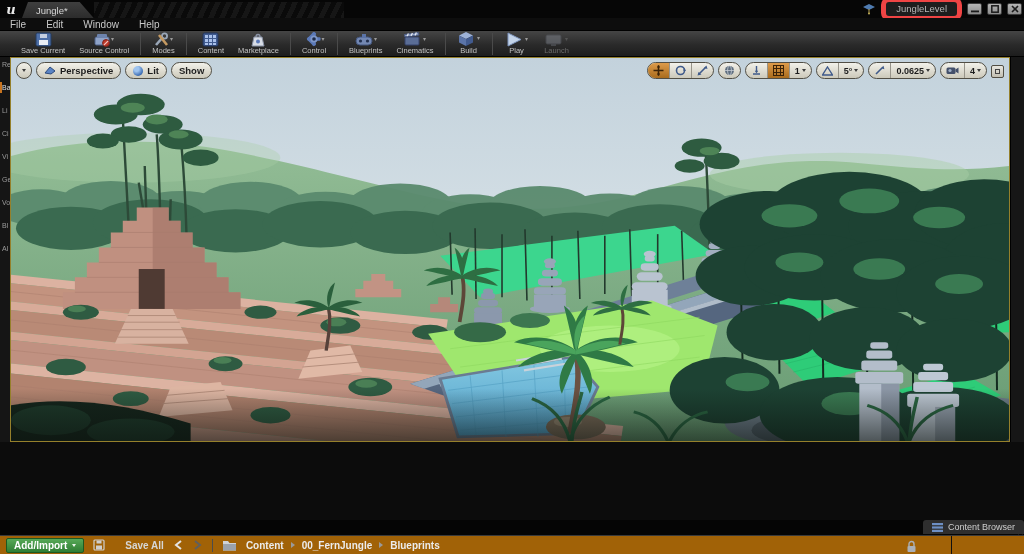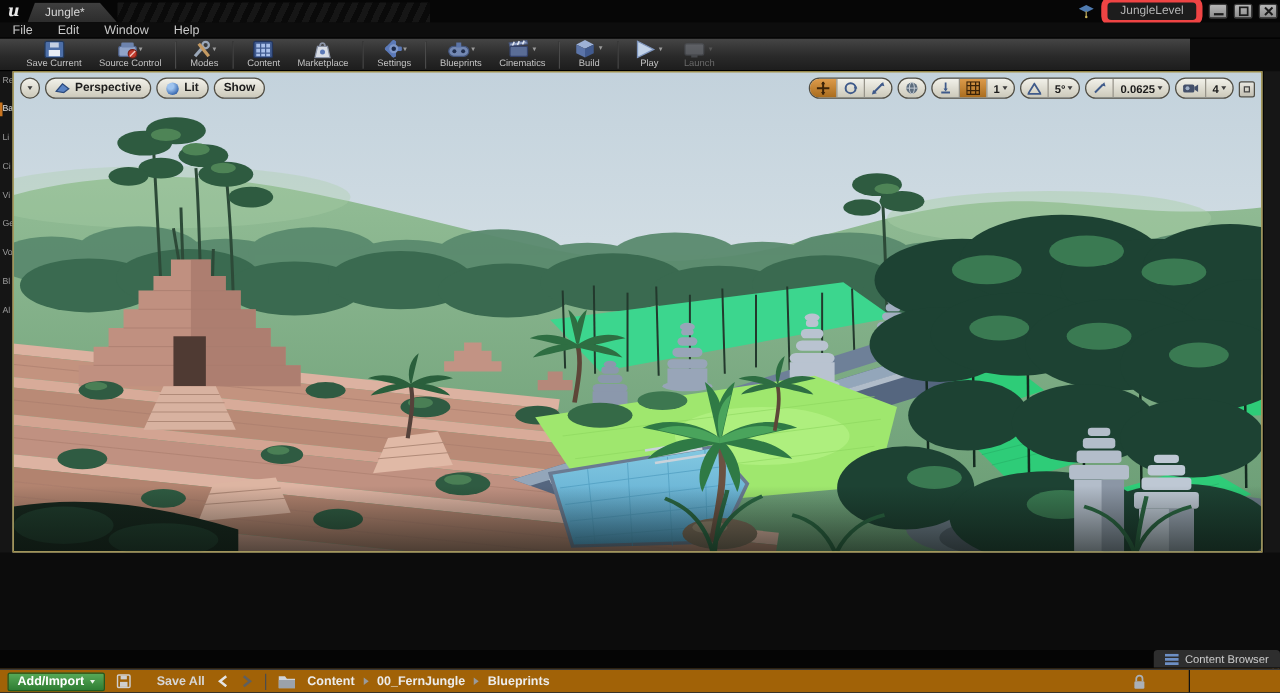--- a/index.html
+++ b/index.html
@@ -15,21 +15,21 @@
   .tabbar-right { position:absolute; right:2px; top:1px; height:15px; display:flex; align-items:center; gap:5px; }
   .level-badge { background:#1d1d1d; border:5px solid #ef4444; border-radius:8px; color:#b5b5b5; font-size:9.5px; padding:1px 10px 2px; }
   .winbtn { width:15px; height:12px; background:linear-gradient(#b5b5b5,#8d8d8d); border:1px solid #3c3c3c; border-radius:2px; display:flex; align-items:center; justify-content:center; }
   .winbtn svg { display:block; }
 
   
   .menubar { position:absolute; left:0; top:18px; width:1024px; height:13px; background:#0d0d0d; display:flex; align-items:center; gap:20px; padding-left:10px; border-bottom:1px solid #000; }
   .menu-item { color:#c9c9c9; font-size:10px; }
 
   
-  .toolbar { position:absolute; left:0; top:31px; width:952px; height:26px; background:linear-gradient(#454545,#2a2a2a 55%,#1d1d1d); border-bottom:1px solid #000; display:flex; align-items:center; padding-left:14px; }
+  .toolbar { position:absolute; left:0; top:31px; width:1024px; height:26px; background:linear-gradient(#454545,#2a2a2a 55%,#1d1d1d); border-bottom:1px solid #000; display:flex; align-items:center; padding-left:14px; }
   .tb-btn { display:flex; flex-direction:column; align-items:center; justify-content:center; height:26px; padding:0 7px; gap:0; }
   .tb-btn .ic { height:15px; display:flex; align-items:flex-end; }
   .tb-btn .lbl { font-size:7.5px; color:#c2c2c2; line-height:8px; white-space:nowrap; }
   .tb-btn.disabled .lbl { color:#6a6a6a; }
   .tb-btn.disabled .ic { opacity:.45; }
   .tb-sep { width:1px; height:22px; background:#111; border-right:1px solid #4a4a4a; margin:0 4px; }
 
   
   .main { position:absolute; left:0; top:57px; width:1024px; height:385px; display:flex; }
   .left-strip { position:relative; width:10px; height:100%; background:#151515; display:flex; flex-direction:column; gap:14px; padding-top:3px; overflow:hidden; }
@@ -195,21 +195,21 @@
               <rect x="9.2" y="0.5" width="3.6" height="13" rx="1"></rect>
               <rect x="4.5" y="5.2" width="13" height="3.6" rx="1"></rect>
               <rect x="5.6" y="1.8" width="3.4" height="10.4" rx="1" transform="rotate(45 11 7)"></rect>
               <rect x="5.6" y="1.8" width="3.4" height="10.4" rx="1" transform="rotate(-45 11 7)"></rect>
             </g>
             <circle cx="11" cy="7" r="3.6" fill="#7e97c8"></circle>
             <circle cx="11" cy="7" r="1.8" fill="#1d2b4a"></circle>
             <polygon points="18.5,6 21.5,6 20,9" fill="#9a9a9a"></polygon>
           </svg>
         </div>
-      <span class="lbl">Settings</span>
+      <span class="lbl">Control</span>
     </div>
 
     <div class="tb-sep"></div>
 
     <div class="tb-btn">
       <div class="ic">
           <svg width="24" height="15">
             <rect x="2" y="5" width="16" height="8" rx="4" fill="#7388b3" stroke="#44567e"></rect>
             <circle cx="6.5" cy="9" r="1.6" fill="#22304f"></circle>
             <circle cx="13.5" cy="9" r="1.6" fill="#22304f"></circle>

